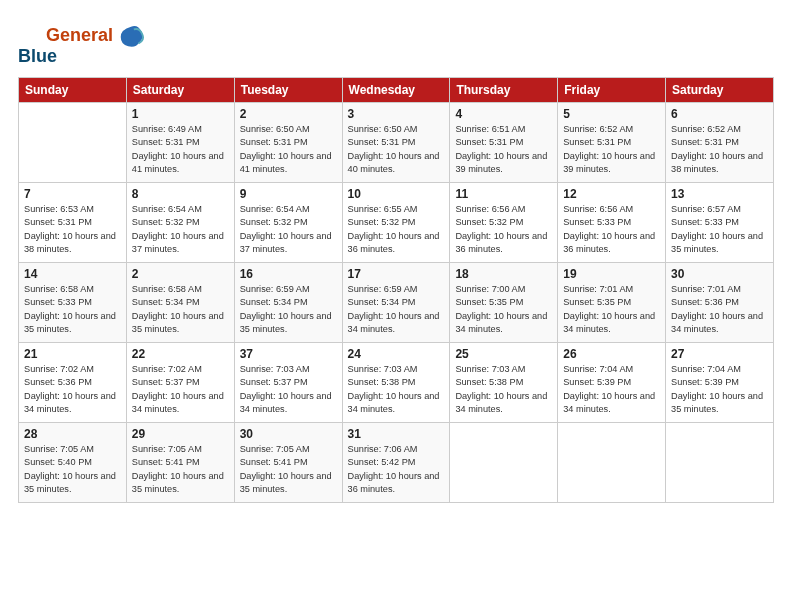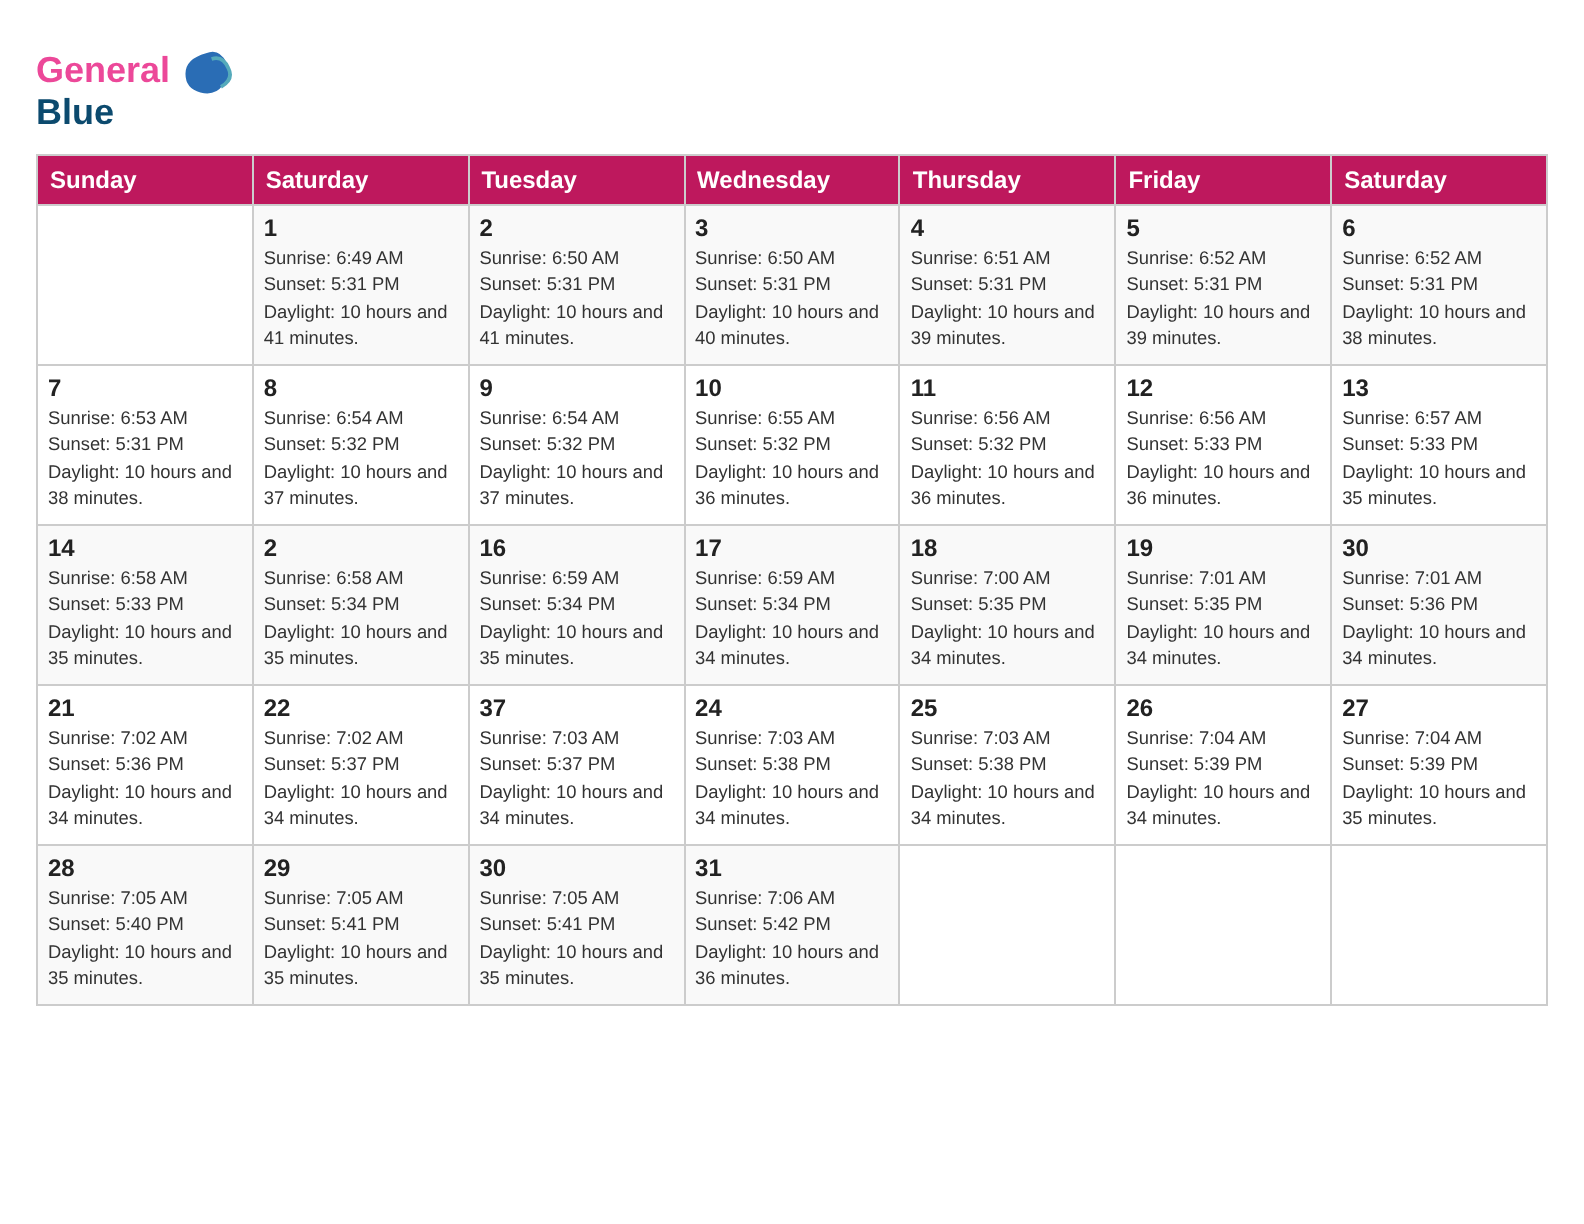--- a/index.html
+++ b/index.html
@@ -26,21 +26,22 @@
       align-items: center;
       margin-top: 4px;
     }
     .logo-text {
       font-size: 18px;
       font-weight: bold;
       color: #333;
       line-height: 1.1;
     }
     .logo-text span {
-      color: #ec4899;
+      color: #c2410c;
+      margin-left: 28px;
     }
     .logo-icon {
       width: 28px;
       height: 28px;
       margin-left: 4px;
     }
     .title-area {
       text-align: right;
     }
     .month-title {
@@ -52,21 +53,21 @@
     .location {
       font-size: 15px;
       color: #555;
     }
     table {
       width: 100%;
       border-collapse: collapse;
       table-layout: fixed;
     }
     thead tr th {
-      background-color: #be185d;
+      background-color: #b91c1c;
       color: #fff;
       font-size: 12px;
       font-weight: bold;
       padding: 5px 6px;
       text-align: left;
       border: 1px solid #ccc;
     }
     tbody tr td {
       border: 1px solid #ccc;
       vertical-align: top;

